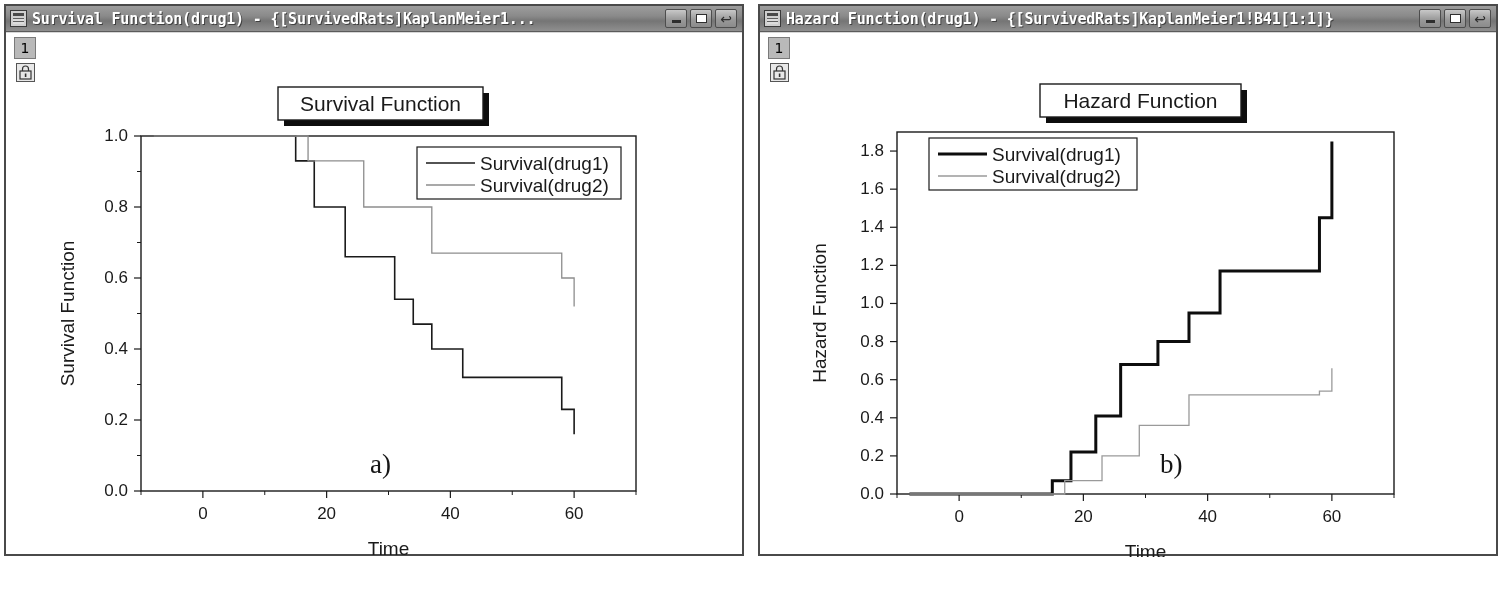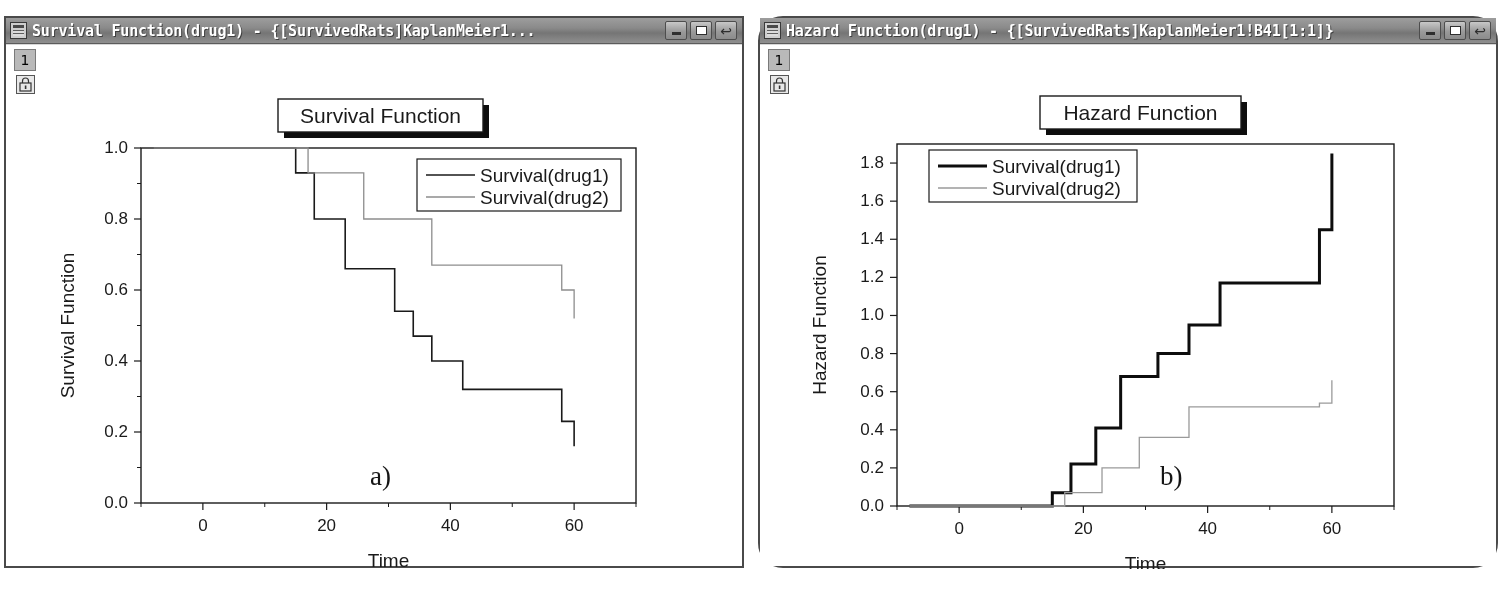--- a/index.html
+++ b/index.html
@@ -1,23 +1,23 @@
 <!DOCTYPE html>
 <html><head>
 <meta charset="utf-8">
 <style>
   html,body{margin:0;padding:0;background:#ffffff;}
   body{width:1502px;height:605px;font-family:"Liberation Sans",sans-serif;overflow:hidden;position:relative;}
 
-  .figure{position:absolute;left:0;top:16px;width:1502px;height:478px;}
+  .figure{position:absolute;left:0;top:4px;width:1502px;height:478px;}
 
   
   .window{position:absolute;top:0;border:2px solid #4a4a4a;background:#ffffff;box-sizing:border-box;}
   .win-left{left:4px;width:740px;height:552px;}
-  .win-right{left:758px;width:740px;height:552px;border-radius:25px;}
+  .win-right{left:758px;width:740px;height:552px;}
 
   .titlebar{height:26px;box-sizing:border-box;
     background:linear-gradient(to bottom,#9d9d9d 0%,#8a8a8a 40%,#757575 60%,#8f8f8f 100%);
     border-bottom:1px solid #5b5b5b;
     display:flex;align-items:center;padding:0 3px;position:relative;}
 
   .title-icon{width:17px;height:17px;flex:0 0 17px;margin-right:5px;margin-left:1px;
     background:#cfcfcf;border:1px solid #3a3a3a;position:relative;box-sizing:border-box;}
   .title-icon:before{content:"";position:absolute;left:2px;top:2px;right:2px;height:3px;background:#4a4a4a;}
   .title-icon:after{content:"";position:absolute;left:2px;top:7px;right:2px;bottom:2px;

